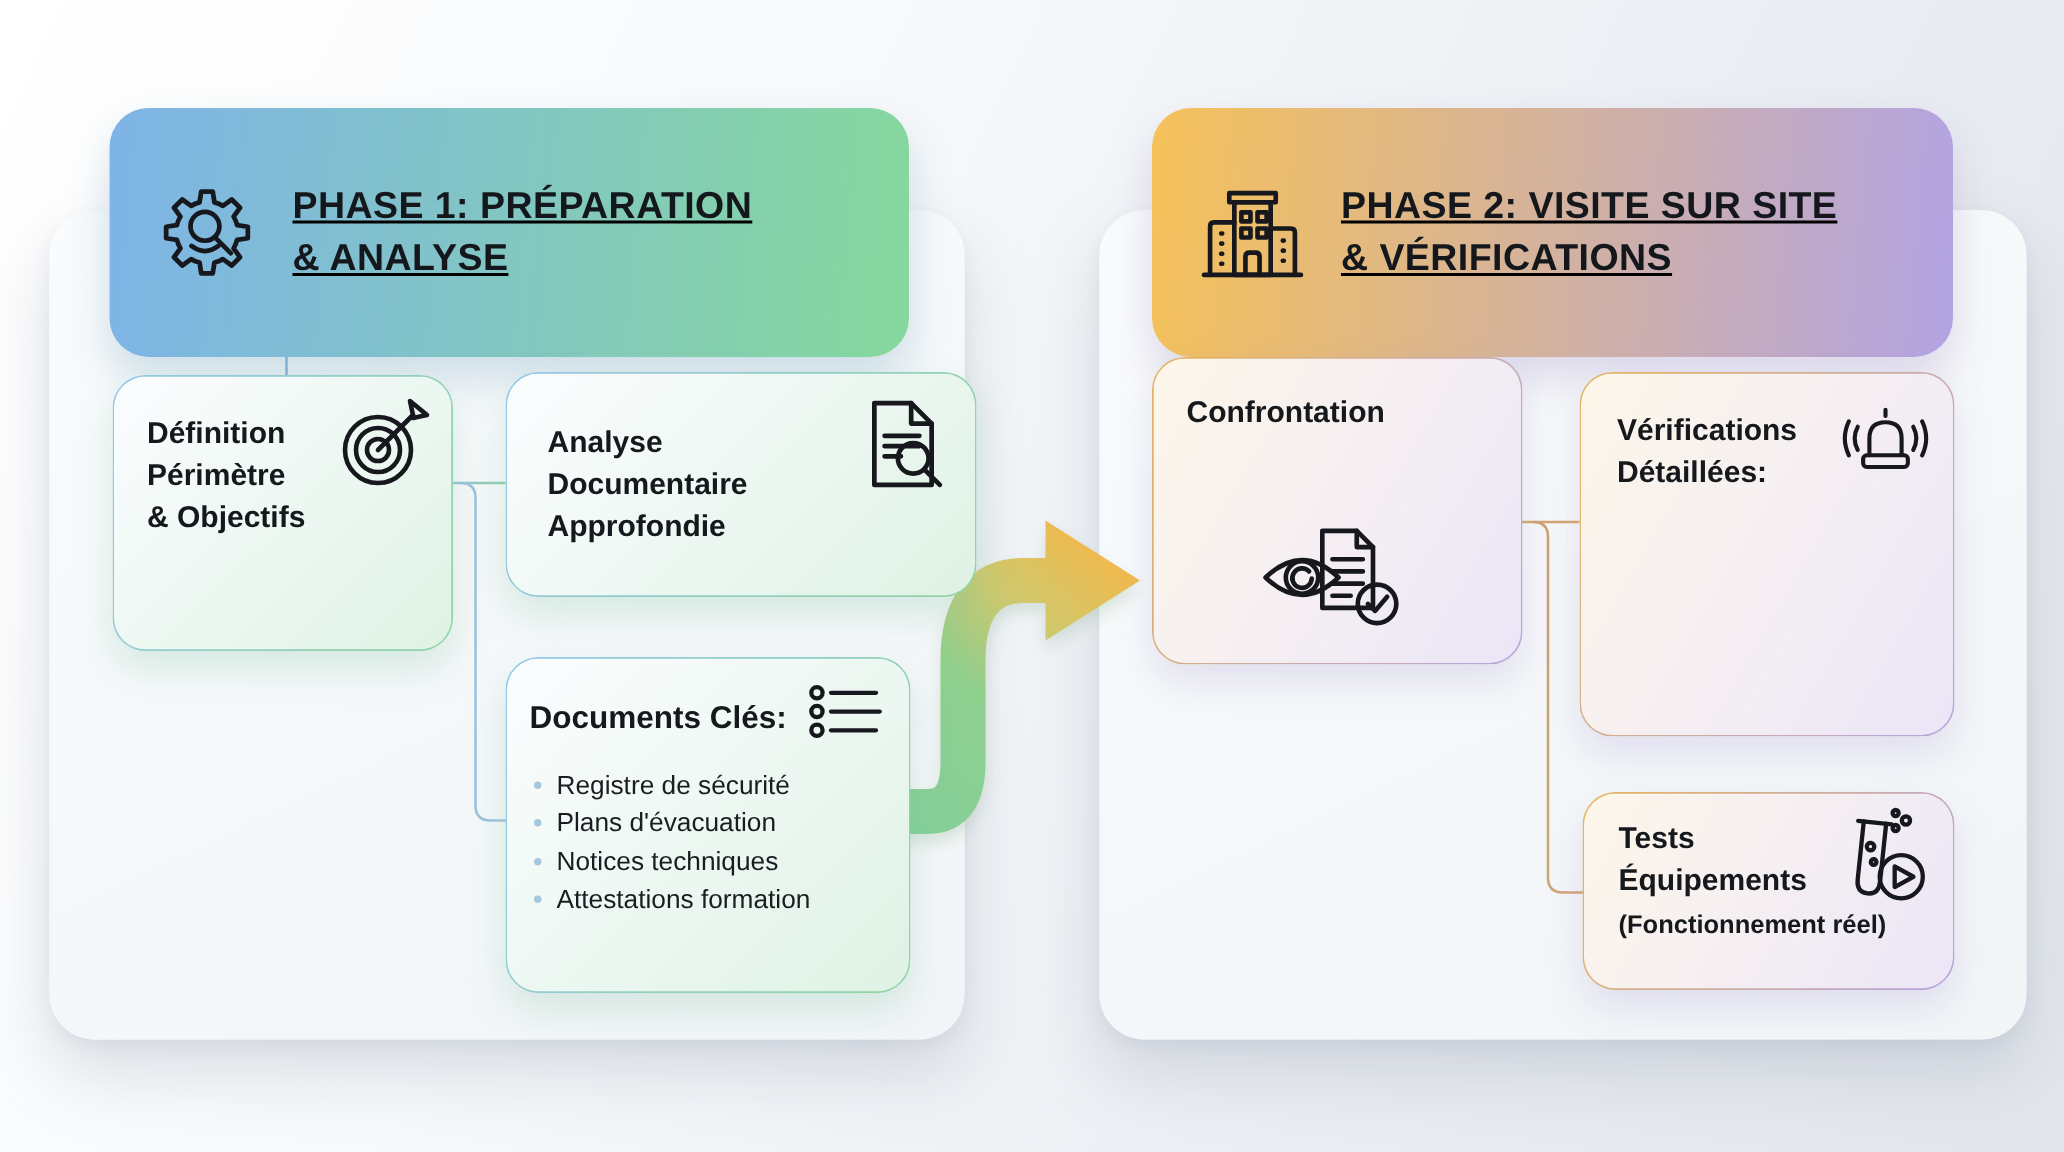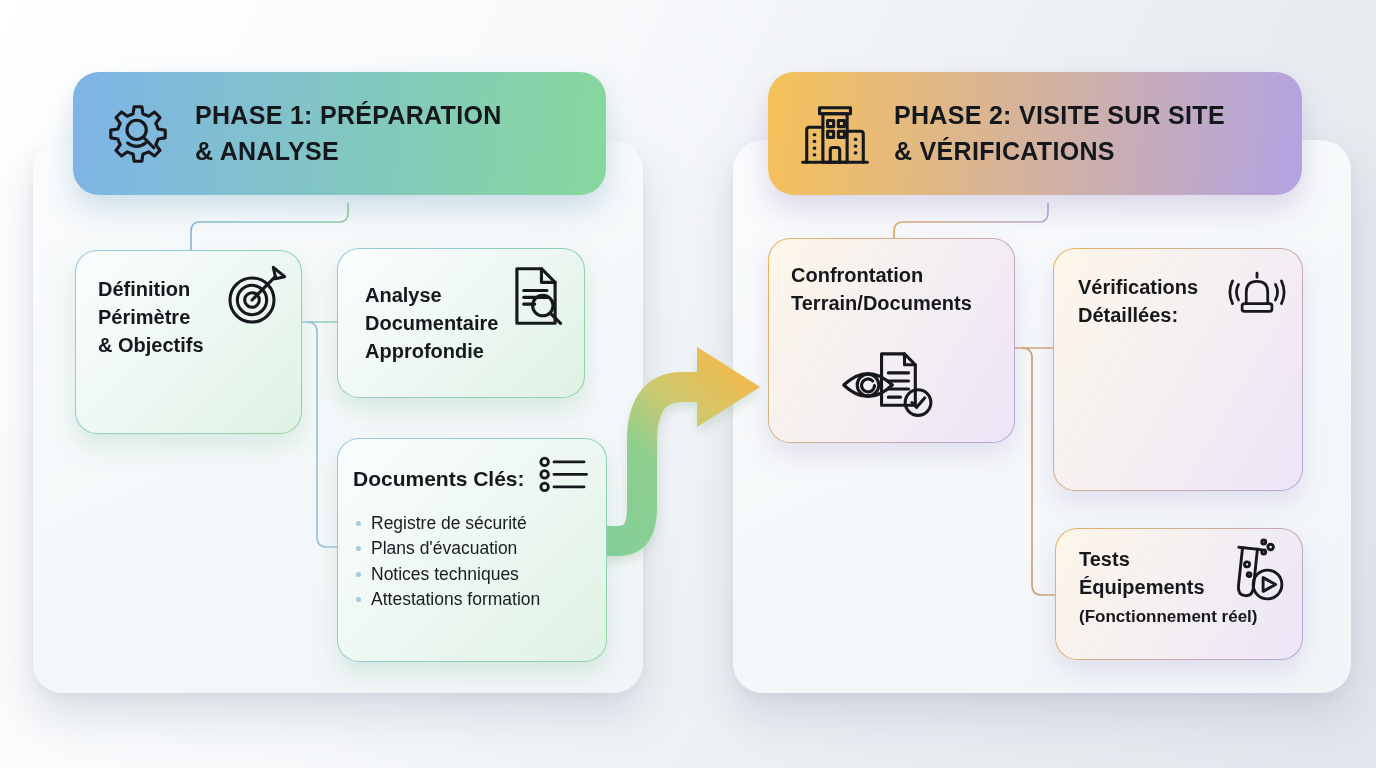--- a/index.html
+++ b/index.html
@@ -5,36 +5,36 @@
   html,body{margin:0;padding:0;}
   body{font-family:"Liberation Sans","DejaVu Sans",sans-serif;}
   .canvas{position:relative;width:1376px;height:768px;overflow:hidden;
     background:linear-gradient(115deg,#ffffff 0%,#f7f9fb 35%,#eaedf2 70%,#e2e6ec 100%);}
   .panel{position:absolute;top:140px;height:553px;border-radius:30px;z-index:1;
     background:linear-gradient(155deg,#f9fbfc 0%,#f2f5f8 100%);
     box-shadow:0 22px 45px rgba(145,155,175,.30),0 4px 10px rgba(145,155,175,.12);}
   #panel1{left:33px;width:610px;}
   #panel2{left:733px;width:618px;}
   .overlay{position:absolute;left:0;top:0;z-index:2;pointer-events:none;}
-  .pheader{position:absolute;top:72px;height:123px;border-radius:26px;z-index:3;
-    display:flex;align-items:center;gap:24px;padding:0 24px 0 32px;box-sizing:border-box;}
+  .pheader{position:absolute;top:72px;height:166px;border-radius:26px;z-index:3;
+    display:flex;align-items:center;gap:24px;padding:0 24px 0 32px;box-sizing:border-box;text-decoration:underline;}
   #header1{left:73px;width:533px;background:linear-gradient(95deg,#7eb4e7,#86d89d);
     box-shadow:0 14px 28px rgba(110,160,190,.30);}
   #header2{left:768px;width:534px;background:linear-gradient(95deg,#f5c159,#b2a3e3);
     box-shadow:0 14px 28px rgba(150,130,190,.28);}
   .htitle{font-size:25px;font-weight:700;color:#14171b;line-height:1.42;letter-spacing:.3px;}
   .gbox{position:absolute;z-index:3;border:1.6px solid transparent;border-radius:22px;box-sizing:border-box;}
   .gbox.p1{background:linear-gradient(135deg,#fbfdff 0%,#ecf7f1 55%,#def2e4 100%) padding-box,
            linear-gradient(120deg,#95c7e7,#8fd5a2) border-box;
            box-shadow:0 12px 24px rgba(125,195,160,.26);}
   .gbox.p2{background:linear-gradient(120deg,#fdf6e9 0%,#f4eef3 55%,#ebe5f7 100%) padding-box,
            linear-gradient(120deg,#e7b45f,#b5a4dd) border-box;
            box-shadow:0 12px 24px rgba(165,150,205,.24);}
   #box-definition{left:75px;top:250px;width:227px;height:184px;}
-  #box-analysis{left:337px;top:248px;width:248px;height:150px;}
+  #box-analysis{left:337px;top:248px;width:314px;height:150px;}
   #box-documents{left:337px;top:438px;width:270px;height:224px;}
   #box-confrontation{left:768px;top:238px;width:247px;height:205px;}
   #box-verifications{left:1053px;top:248px;width:250px;height:243px;}
   #box-tests{left:1055px;top:528px;width:248px;height:132px;padding-left:20px;}
   .box-title{position:absolute;font-weight:700;color:#15181c;font-size:20px;line-height:28px;}
   .box-sub{position:absolute;font-weight:700;color:#15181c;font-size:17px;}
   .icon{position:absolute;}
   .icon svg{display:block;}
   .blist{position:absolute;list-style:none;margin:0;padding:0;font-size:17.5px;color:#191c20;}
   .blist li{line-height:25.4px;padding-left:15px;position:relative;}
@@ -177,21 +177,20 @@
       <li>Registre de sécurité</li>
       <li>Plans d'évacuation</li>
       <li>Notices techniques</li>
       <li>Attestations formation</li>
     </ul>
   </div>
 
   <div class="gbox p2" id="box-confrontation">
     <div class="box-title" style="left:22px;top:22px;">
       <div>Confrontation</div>
-      <div>Terrain/Documents</div>
     </div>
     <span class="icon" style="left:72px;top:112px;">
       <svg width="100" height="68" viewBox="0 0 74 50">
         <path class="stroked" stroke-width="2.4" fill="#f7f4f9" d="M30,2 H47 L55,10 V40 H30 Z"></path>
         <path class="stroked" stroke-width="2.4" d="M47,2 V10 H55"></path>
         <path class="stroked" stroke-width="2.2" d="M35,16 H50 M35,22 H50 M35,28 H50 M35,34 H44"></path>
         <path class="stroked" stroke-width="2.4" fill="#f7f4f9" d="M2,25 Q20,8 38,25 Q20,42 2,25 Z"></path>
         <circle class="stroked" stroke-width="2.4" fill="#f7f4f9" cx="20" cy="25" r="8"></circle>
         <path class="stroked" stroke-width="2.2" d="M23.5,22 A4.8,4.8 0 1 0 24.8,25.5"></path>
         <circle class="stroked" stroke-width="2.4" fill="#f7f4f9" cx="57" cy="38" r="9.5"></circle>

